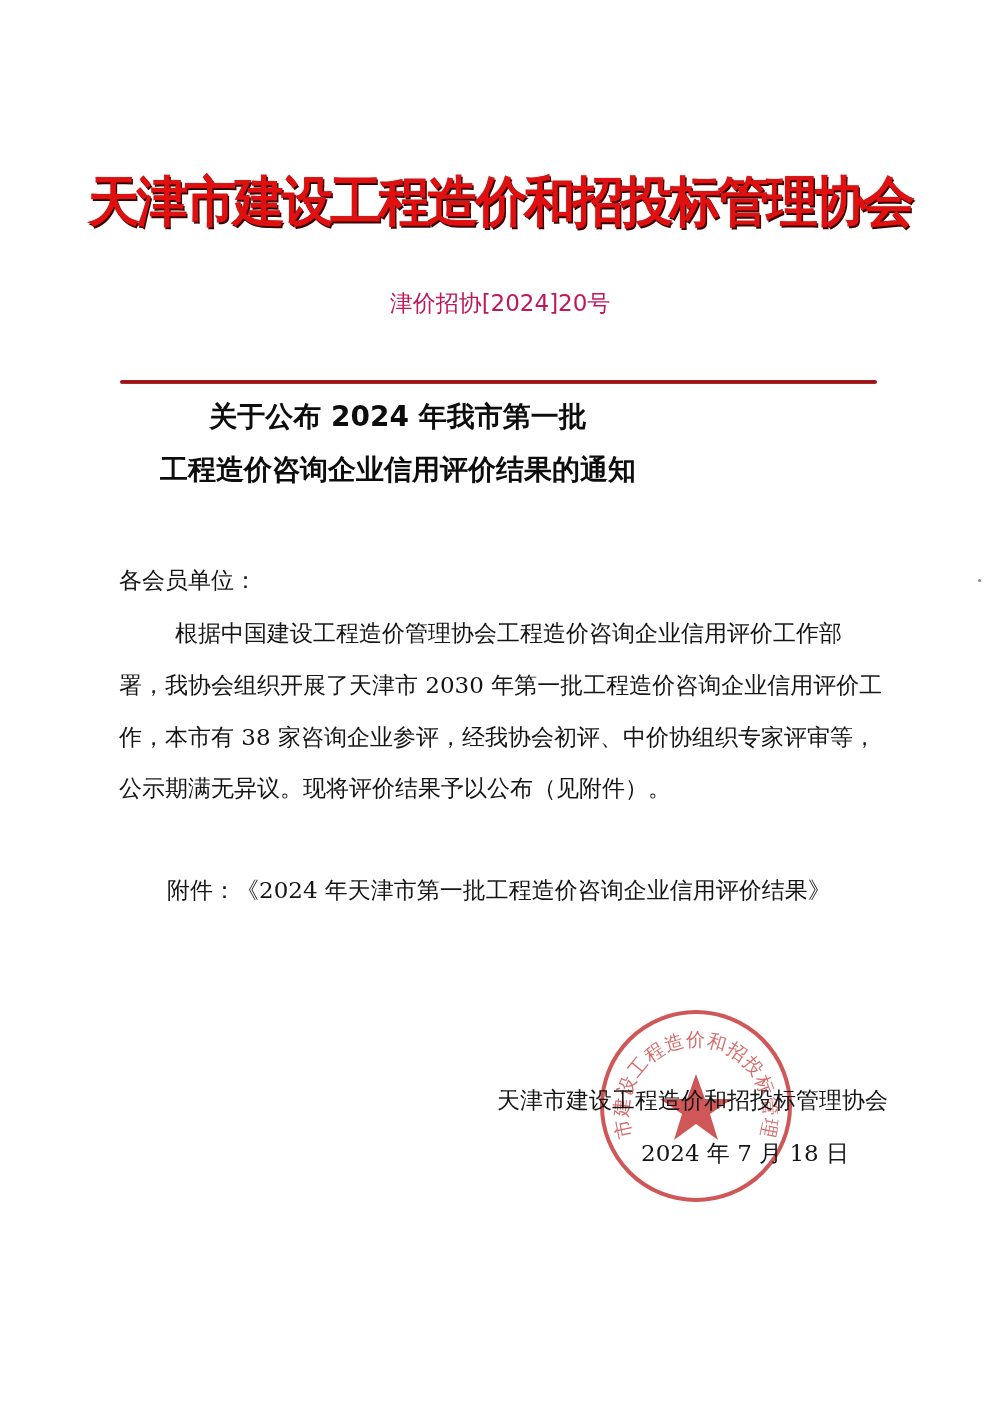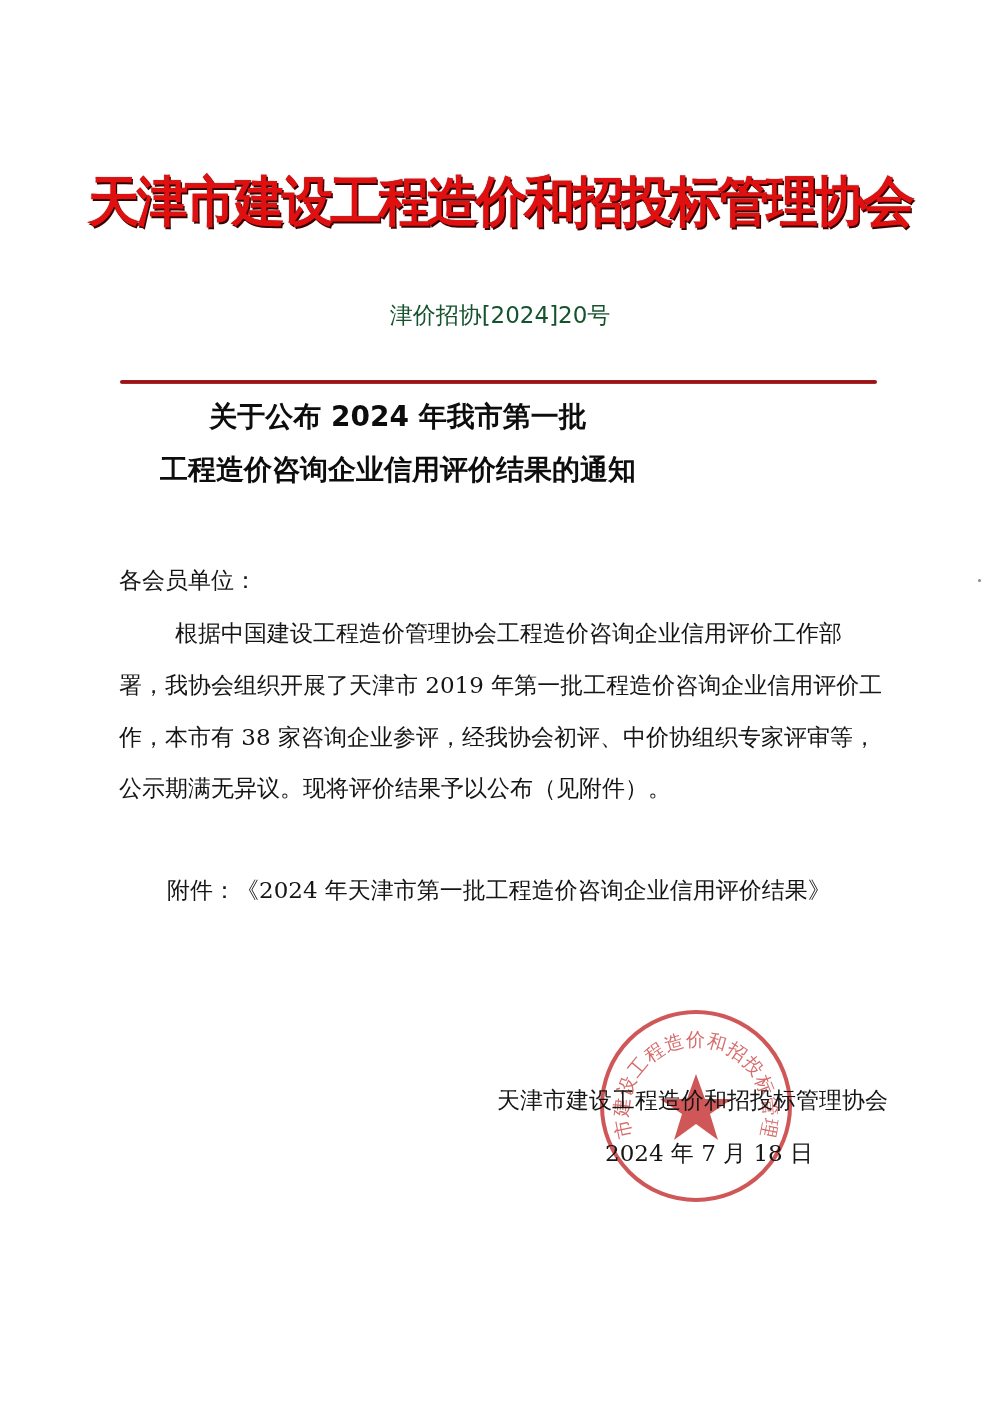--- a/index.html
+++ b/index.html
@@ -28,26 +28,26 @@
       line-height: 66px;
       letter-spacing: -3px;
       color: #e01010;
       text-shadow: 1.5px 1.5px 0 #3a0000, 0 0 1px #700000;
       transform: scaleX(0.95);
     }
 
     .doc-number {
       left: 0;
       width: 1000px;
-      top: 298px;
+      top: 286px;
       text-align: center;
       font-size: 23px;
       line-height: 34px;
       font-family: "DejaVu Sans", "Liberation Sans", sans-serif;
-      color: #14532d;
+      color: #be185d;
     }
 
     .red-rule {
       left: 120px;
       width: 757px;
       top: 380px;
       height: 4px;
       background: linear-gradient(to bottom, #b02020 0%, #8a1010 50%, #b83030 100%);
       border-radius: 2px;
     }
@@ -90,21 +90,21 @@
       height: 200px;
     }
 
     .signature-org {
       left: 488px;
       top: 1083px;
       width: 400px;
       text-align: right;
     }
     .signature-date {
-      left: 600px;
+      left: 636px;
       top: 1136px;
       width: 200px;
       text-align: left;
       padding-left: 5px;
     }
 
     .scan-speck {
       left: 978px;
       top: 579px;
       width: 3px;
@@ -122,21 +122,21 @@
 <div class="abs doc-number">津价招协[2024]20号</div>
 
 <div class="abs red-rule"></div>
 
 <div class="abs title title-1">关于公布 2024 年我市第一批</div>
 <div class="abs title title-2">工程造价咨询企业信用评价结果的通知</div>
 
 <div class="abs body-text salutation">各会员单位：</div>
 
 <div class="abs body-text para-line first l1">根据中国建设工程造价管理协会工程造价咨询企业信用评价工作部</div>
-<div class="abs body-text para-line l2">署，我协会组织开展了天津市 2019 年第一批工程造价咨询企业信用评价工</div>
+<div class="abs body-text para-line l2">署，我协会组织开展了天津市 2030 年第一批工程造价咨询企业信用评价工</div>
 <div class="abs body-text para-line l3">作，本市有 38 家咨询企业参评，经我协会初评、中价协组织专家评审等，</div>
 <div class="abs body-text para-line l4">公示期满无异议。现将评价结果予以公布（见附件）。</div>
 
 <div class="abs body-text attachment">附件：《2024 年天津市第一批工程造价咨询企业信用评价结果》</div>
 
 <div class="abs seal">
   <svg width="200" height="200" viewBox="0 0 200 200">
     <defs>
       <path id="sealArc" d="M 40 140 A 68 68 0 1 1 160 140" fill="none"></path>
     </defs>

